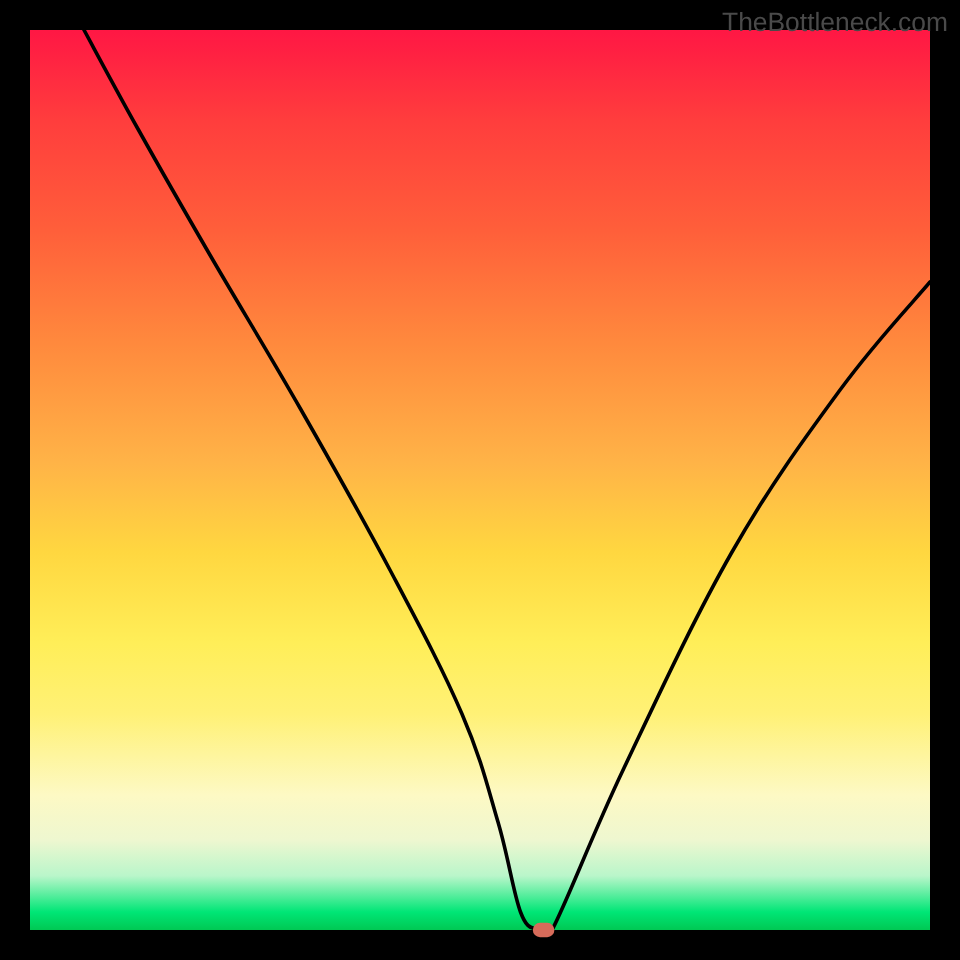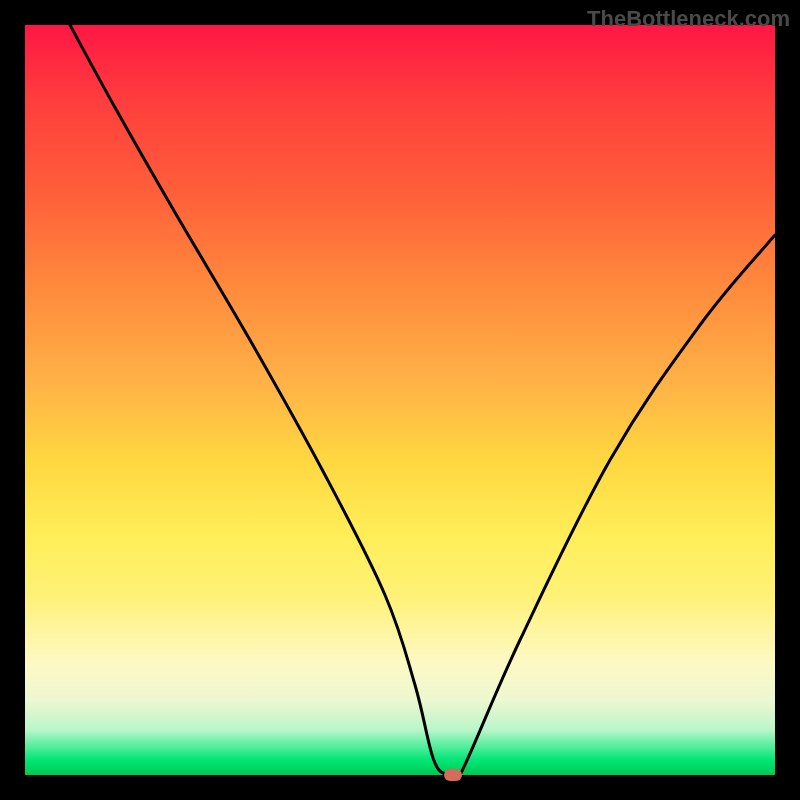--- a/index.html
+++ b/index.html
@@ -10,21 +10,21 @@
     background: #000;
     position: relative;
     font-family: Arial, sans-serif;
   }
   .watermark {
     position: absolute;
     top: 6px;
     right: 10px;
     color: #4a4a4a;
     font-size: 22px;
-    font-weight: bold;
+    font-weight: normal;
     z-index: 10;
   }
   .plot-area {
     position: absolute;
     left: 25px;
     top: 25px;
     width: 750px;
     height: 750px;
   }
   .gradient-bg {

